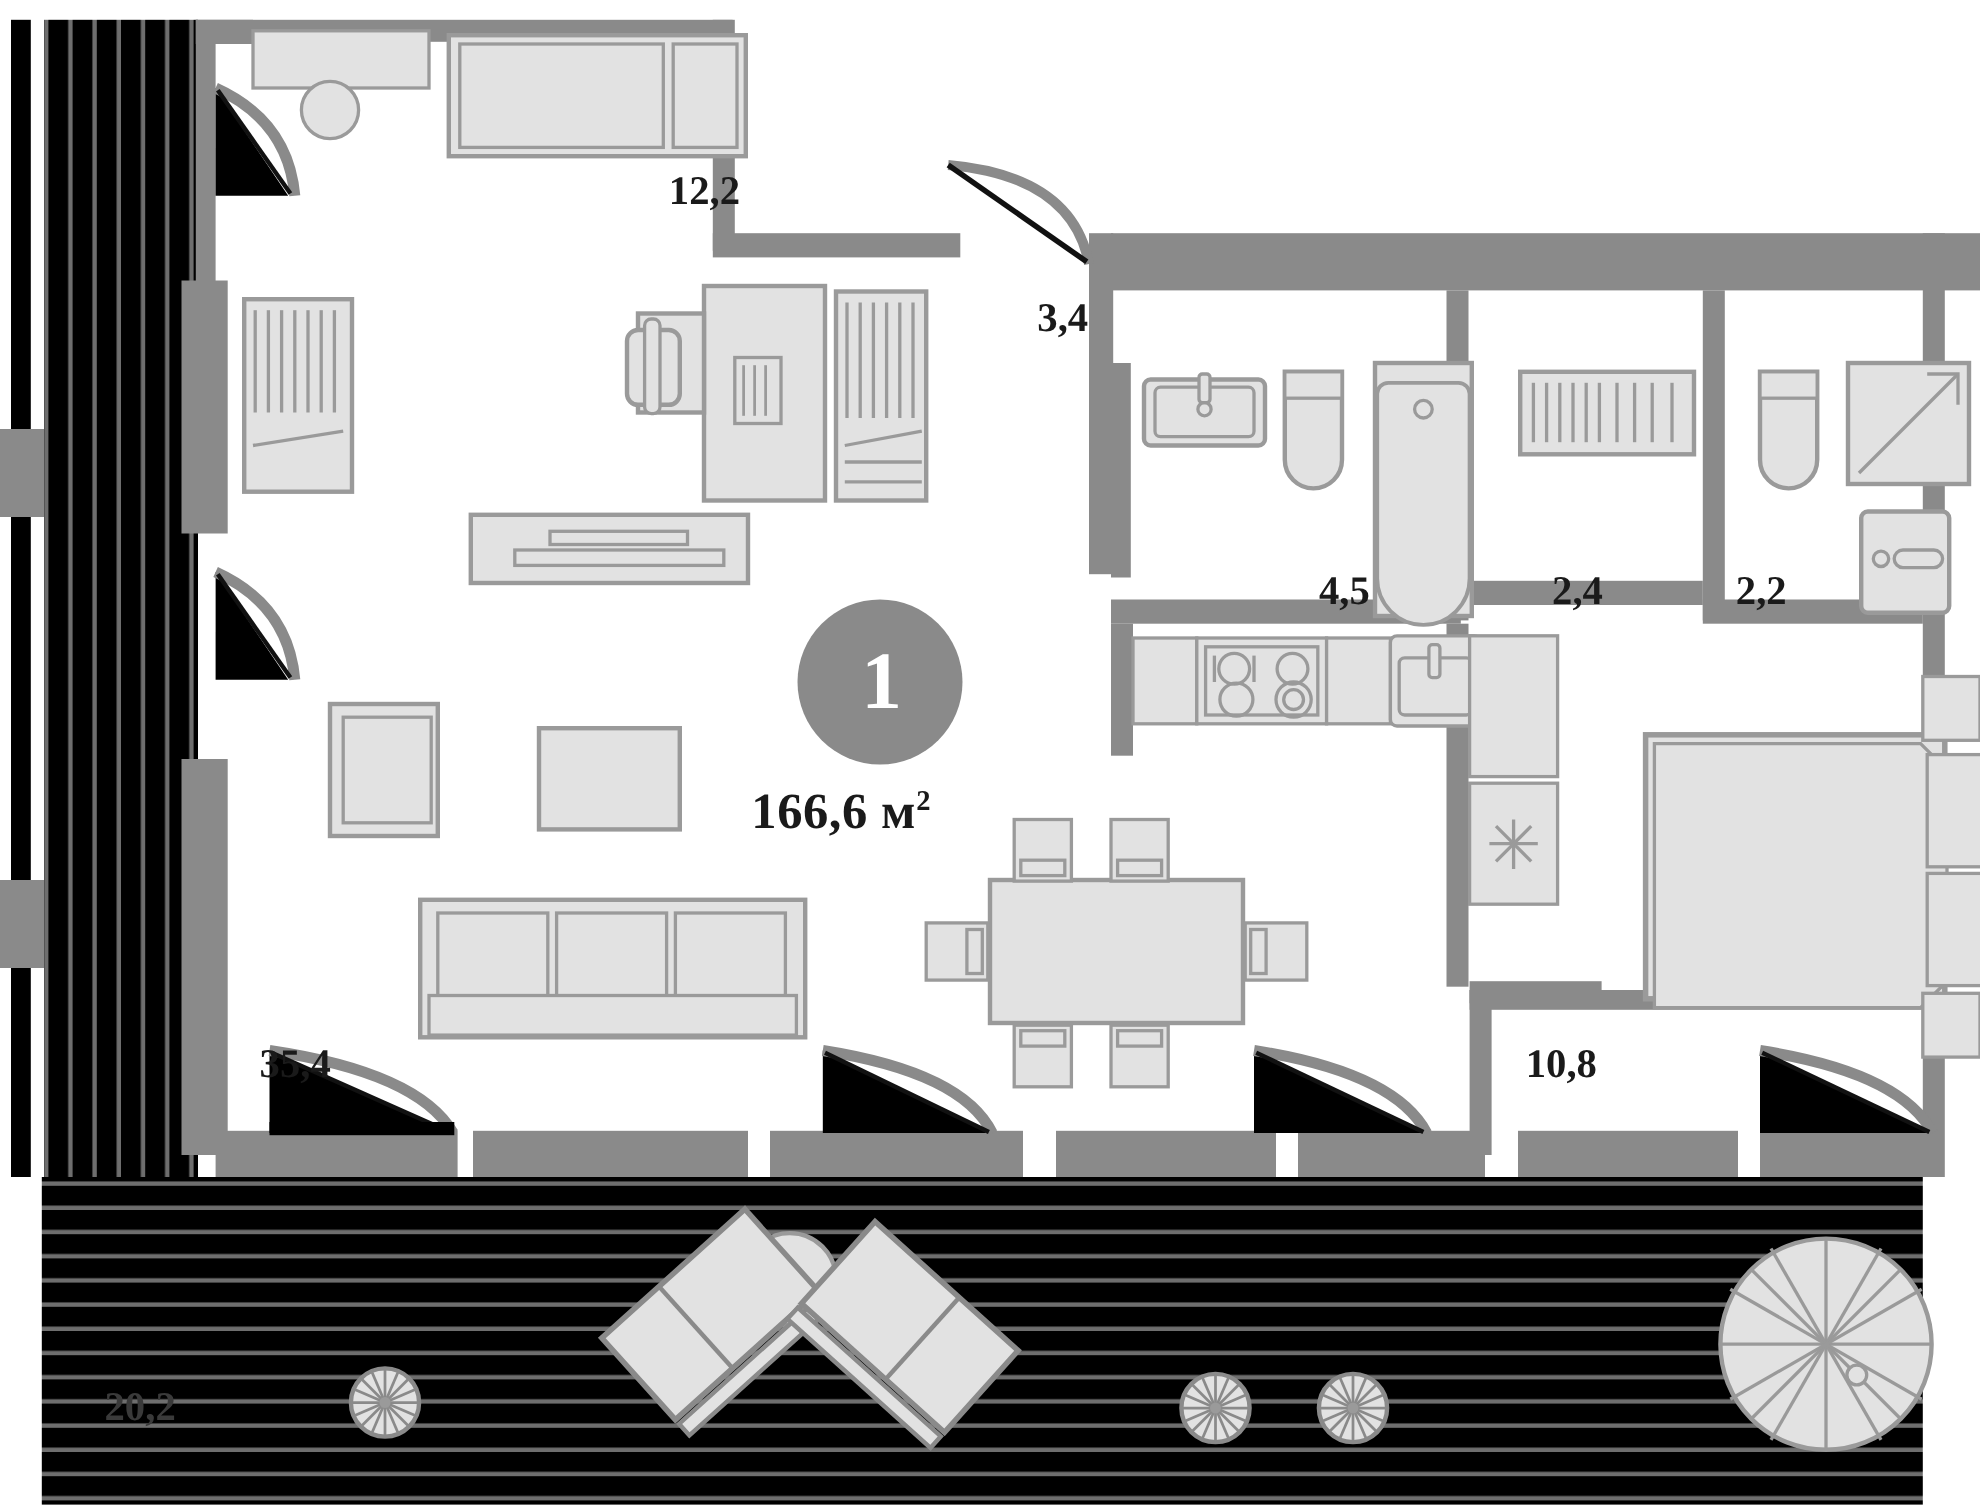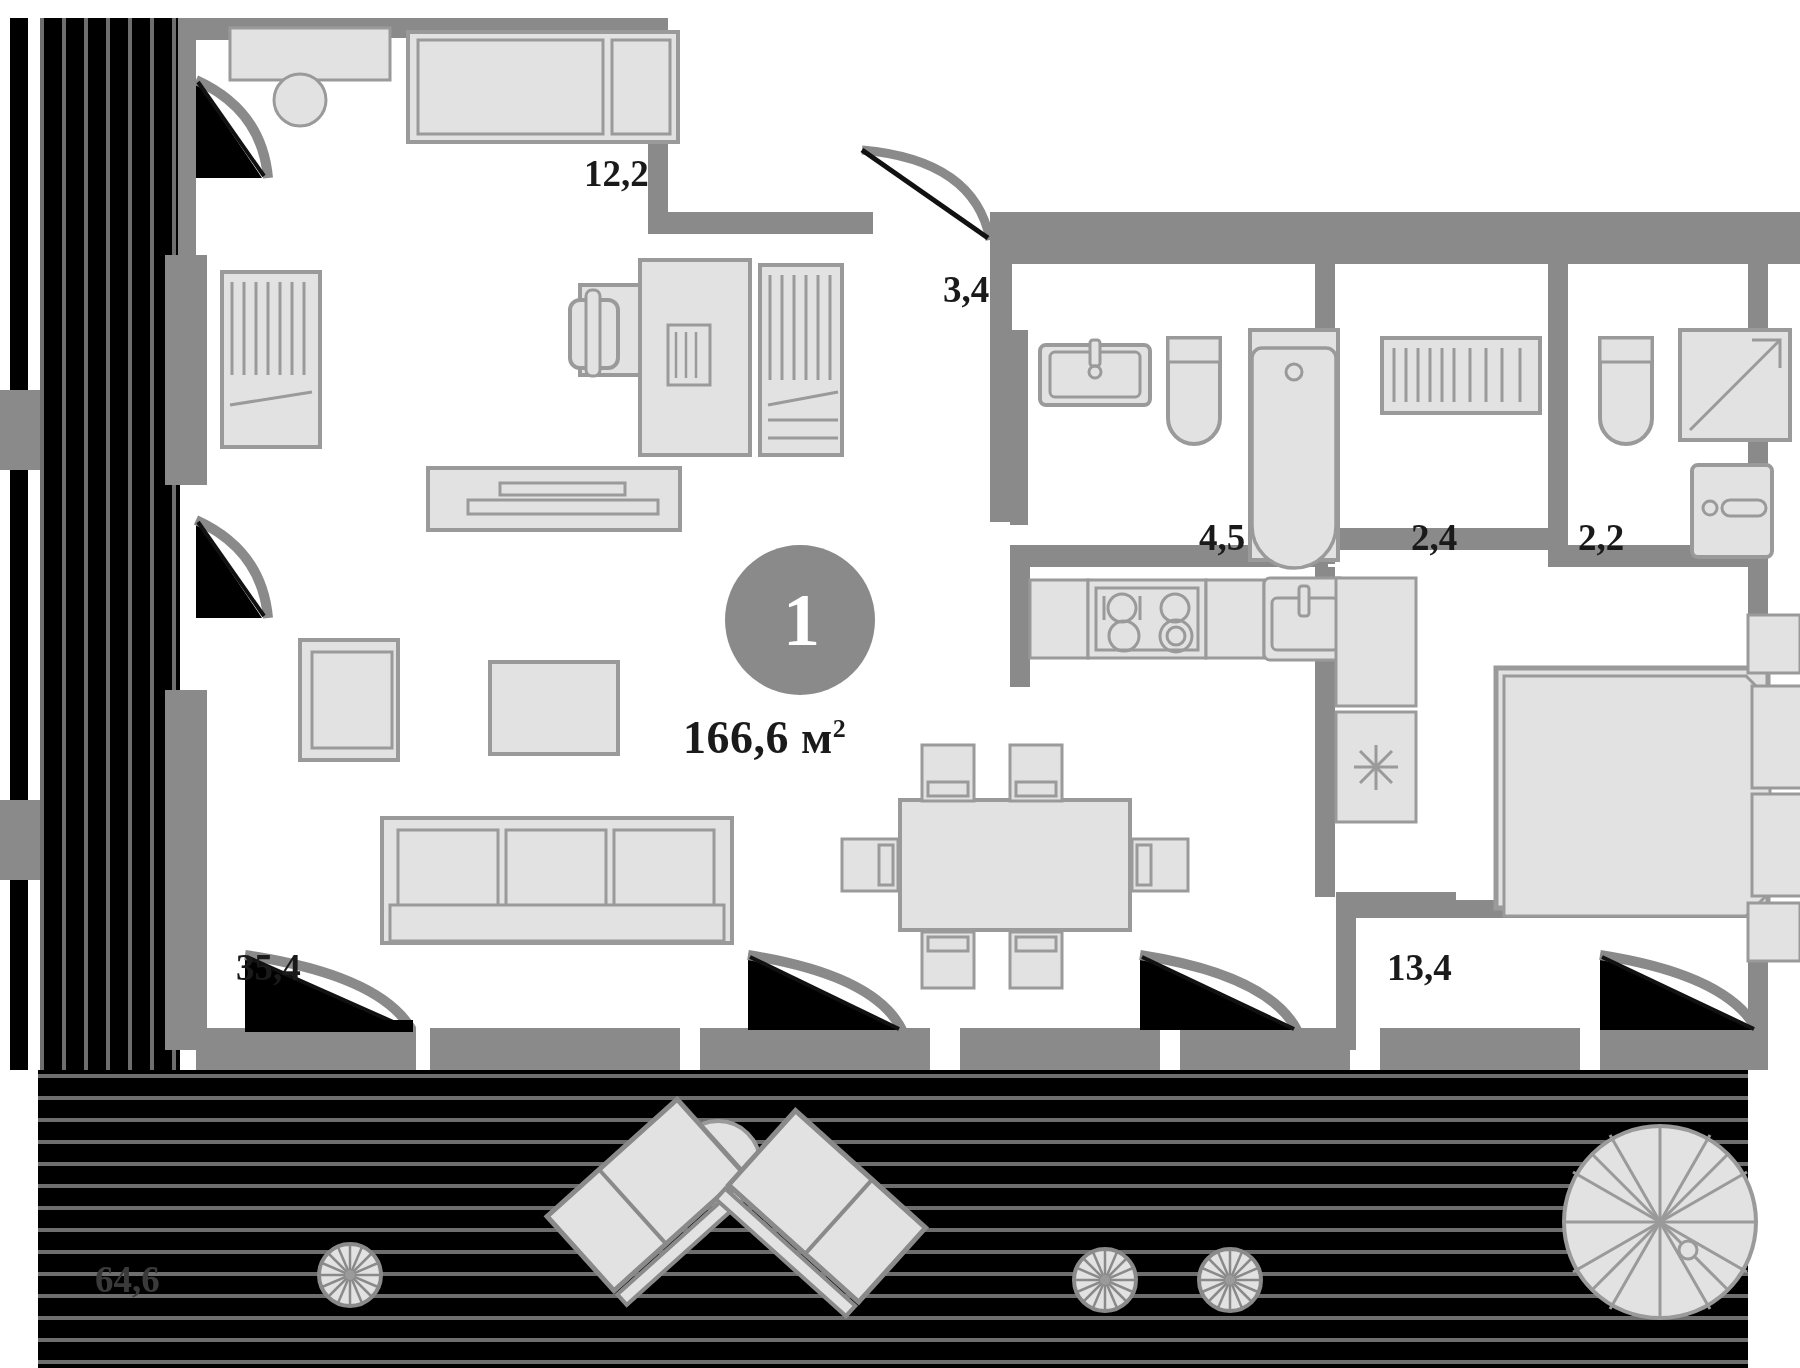--- a/index.html
+++ b/index.html
@@ -396,27 +396,27 @@
   </g>
 
 </svg>
 
 <div class="badge-num" style="left:783px;top:583px;">1</div>
 
 <div class="lbl total" style="left:683px;top:715px;">
   <span>166,6</span><span> </span><span>м</span><sup>2</sup>
 </div>
 
-<div class="lbl area-sm" style="left:584px;top:155px;">12,2</div>
+<div class="lbl area-sm" style="left:608px;top:155px;">12,2</div>
 
 <div class="lbl area-sm" style="left:943px;top:271px;">3,4</div>
 
 <div class="lbl area-sm" style="left:1185px;top:519px;margin-left:14px;">4,5</div>
 
 <div class="lbl area-sm" style="left:1393px;top:519px;margin-left:18px;">2,4</div>
 
 <div class="lbl area-sm" style="left:1578px;top:519px;">2,2</div>
 
 <div class="lbl area-sm" style="left:236px;top:949px;">35,4</div>
 
-<div class="lbl area-sm" style="left:1387px;top:949px;">13,4</div>
-
-<div class="lbl area-dim" style="left:95px;top:1261px;color:#3a3a3a;">64,6</div>
+<div class="lbl area-sm" style="left:1387px;top:949px;">10,8</div>
+
+<div class="lbl area-dim" style="left:95px;top:1261px;color:#3a3a3a;">20,2</div>
 
 </body></html>

